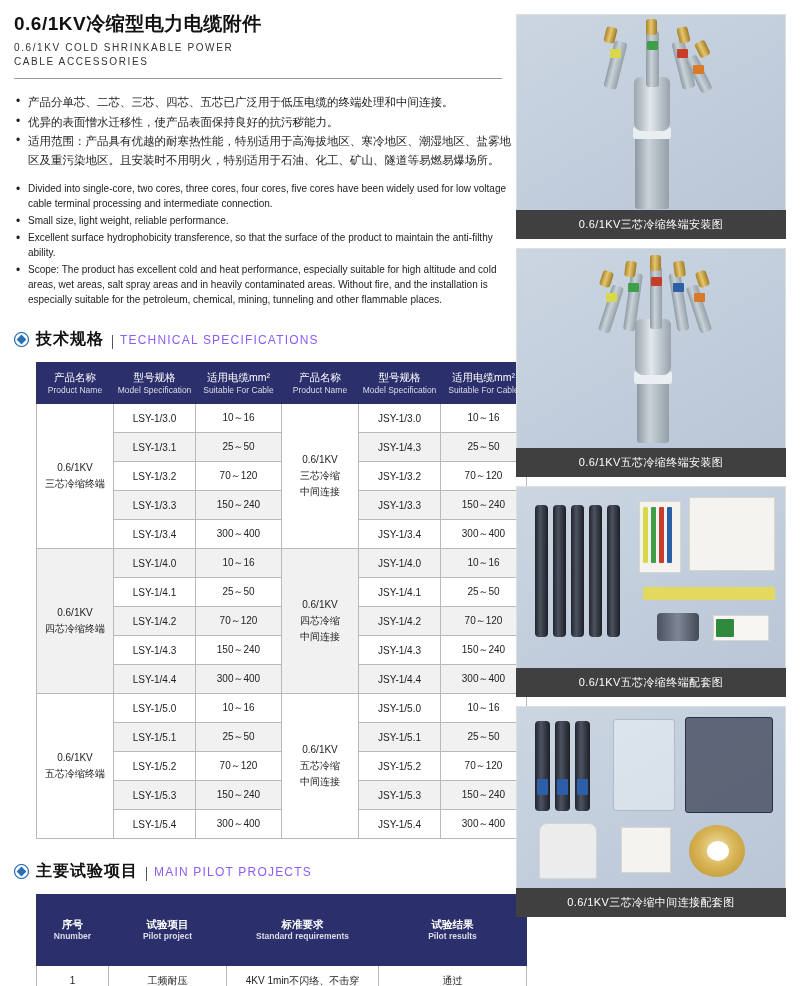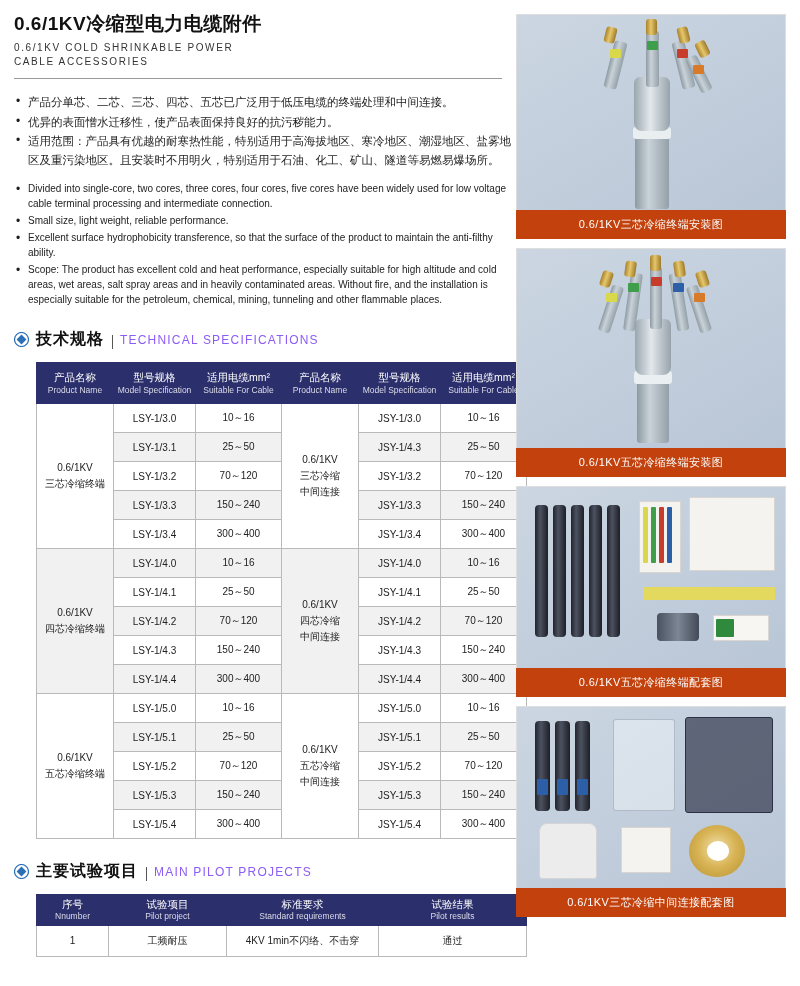--- a/index.html
+++ b/index.html
@@ -146,22 +146,22 @@
   }
   table.pilot th, table.pilot td {
     border: 1px solid #b9b9b9;
     text-align: center;
     vertical-align: middle;
   }
   table.pilot thead th {
     background: #2b2f6b;
     color: #fff;
     border-color: #2b2f6b;
-    padding: 2px 2px;
-    font-weight: normal;
+    padding: 22px 2px;
+    font-weight: bold;
     line-height: 1.35;
   }
   table.pilot td {
     font-size: 10px;
     padding: 8px 3px;
     color: #222;
   }
 
   
   .right {
@@ -177,21 +177,21 @@
   .photo {
     width: 270px;
     position: relative;
     overflow: hidden;
     border: 1px solid #dedede;
     border-bottom: none;
     background: linear-gradient(150deg,#ccd6e2 0%, #c3cfdd 45%, #b9c6d6 100%);
   }
   .cap {
     width: 270px;
-    background: #c2410c;
+    background: #404040;
     color: #fff;
     font-size: 11px;
     text-align: center;
     padding: 7px 2px;
     letter-spacing: 0.4px;
   }
 
   
   .p1 { height: 196px; }
   .p2 { height: 200px; }

